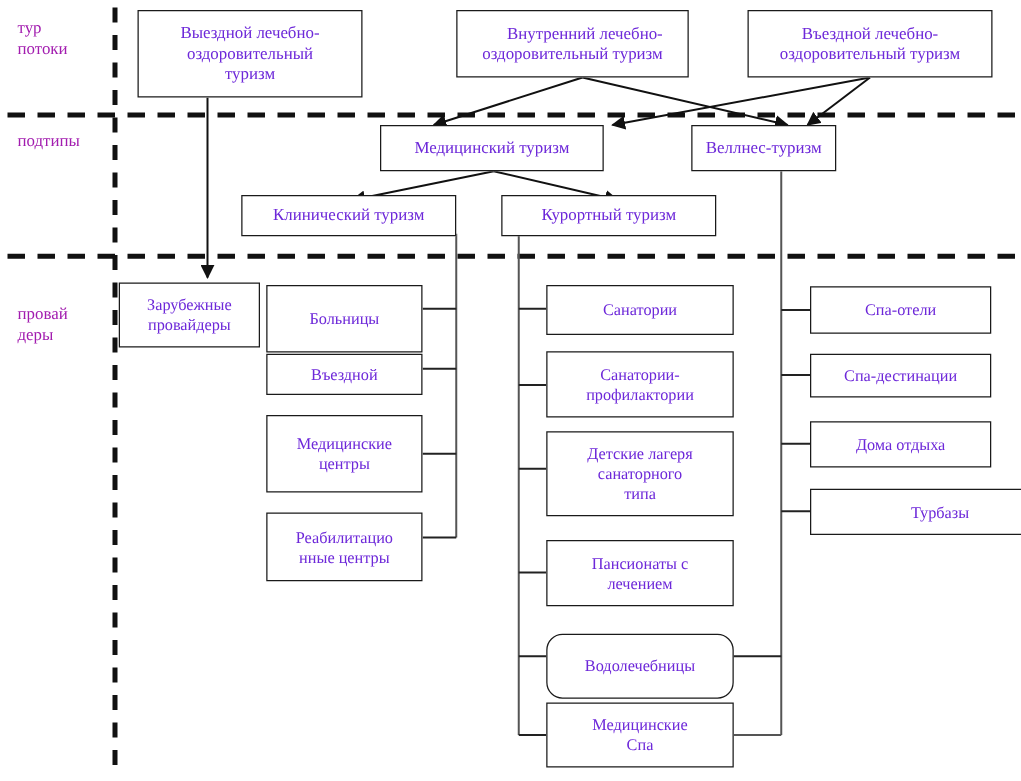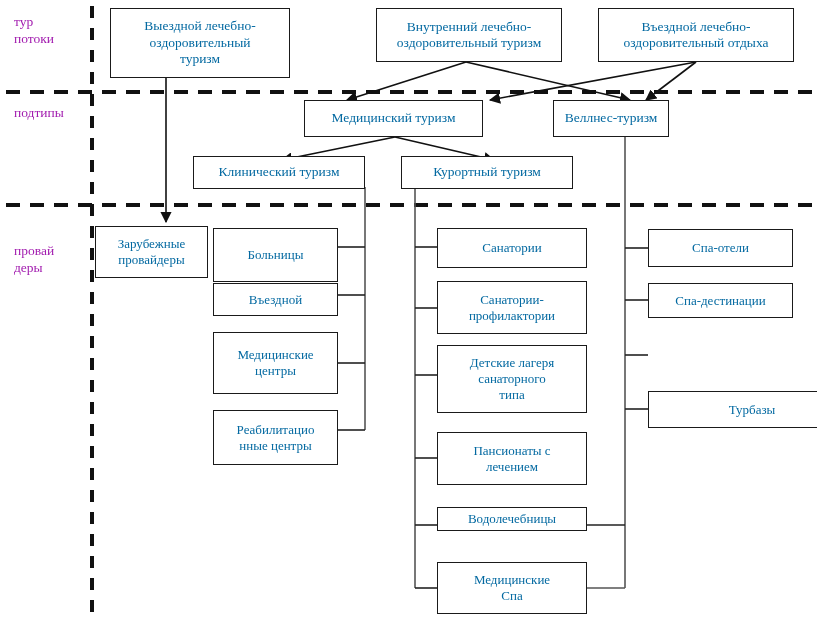--- a/index.html
+++ b/index.html
@@ -13,21 +13,21 @@
   #svg-layer{position:absolute;left:0;top:0;width:817px;height:625px;}
   .box{
     position:absolute;
     box-sizing:border-box;
     border:1px solid #1a1a1a;
     background:#ffffff;
     display:flex;
     align-items:center;
     justify-content:center;
     text-align:center;
-    color:#0369a1;
+    color:#6d28d9;
     line-height:1.22;
     padding:2px 4px;
     white-space:pre-line;
   }
   .box.t14{font-size:13.5px;}
   .box.t13{font-size:13px;}
   .band-label{
     position:absolute;
     font-size:13.5px;
     color:#a21caf;
@@ -90,24 +90,24 @@
 
   <div class="band-label" style="left:14px;top:14px;">тур
 потоки</div>
   <div class="band-label" style="left:14px;top:105px;">подтипы</div>
   <div class="band-label" style="left:14px;top:243px;">провай
 деры</div>
 
   <div class="box t14" style="left:110px;top:8px;width:180px;height:70px;">Выездной лечебно-
 оздоровительный
 туризм</div>
-  <div class="box t14" style="left:376px;top:8px;width:186px;height:54px;">Внутренний лечебно-
+  <div class="box t14" style="left:365px;top:8px;width:186px;height:54px;text-align:right;">Внутренний лечебно-
 оздоровительный туризм</div>
   <div class="box t14" style="left:598px;top:8px;width:196px;height:54px;">Въездной лечебно-
-оздоровительный отдыха</div>
+оздоровительный туризм</div>
 
   <div class="box t14" style="left:304px;top:100px;width:179px;height:37px;">Медицинский туризм</div>
   <div class="box t14" style="left:553px;top:100px;width:116px;height:37px;">Веллнес-туризм</div>
   <div class="box t14" style="left:193px;top:156px;width:172px;height:33px;">Клинический туризм</div>
   <div class="box t14" style="left:401px;top:156px;width:172px;height:33px;">Курортный туризм</div>
 
   <div class="box t13" style="left:95px;top:226px;width:113px;height:52px;">Зарубежные
 провайдеры</div>
 
   <div class="box t13" style="left:213px;top:228px;width:125px;height:54px;">Больницы</div>
@@ -118,21 +118,22 @@
 нные центры</div>
 
   <div class="box t13" style="left:437px;top:228px;width:150px;height:40px;">Санатории</div>
   <div class="box t13" style="left:437px;top:281px;width:150px;height:53px;">Санатории-
 профилактории</div>
   <div class="box t13" style="left:437px;top:345px;width:150px;height:68px;">Детские лагеря
 санаторного
 типа</div>
   <div class="box t13" style="left:437px;top:432px;width:150px;height:53px;">Пансионаты с
 лечением</div>
-  <div class="box t13" style="left:437px;top:507px;width:150px;height:24px;">Водолечебницы</div>
+  <div class="box t13" style="left:437px;top:507px;width:150px;height:52px;border-radius:13px;">Водолечебницы</div>
   <div class="box t13" style="left:437px;top:562px;width:150px;height:52px;">Медицинские
 Спа</div>
 
   <div class="box t13" style="left:648px;top:229px;width:145px;height:38px;">Спа-отели</div>
   <div class="box t13" style="left:648px;top:283px;width:145px;height:35px;">Спа-дестинации</div>
+  <div class="box t13" style="left:648px;top:337px;width:145px;height:37px;">Дома отдыха</div>
   <div class="box t13" style="left:648px;top:391px;width:172px;height:37px;padding-left:40px;">Турбазы</div>
 
 </div>
 
 </body></html>

